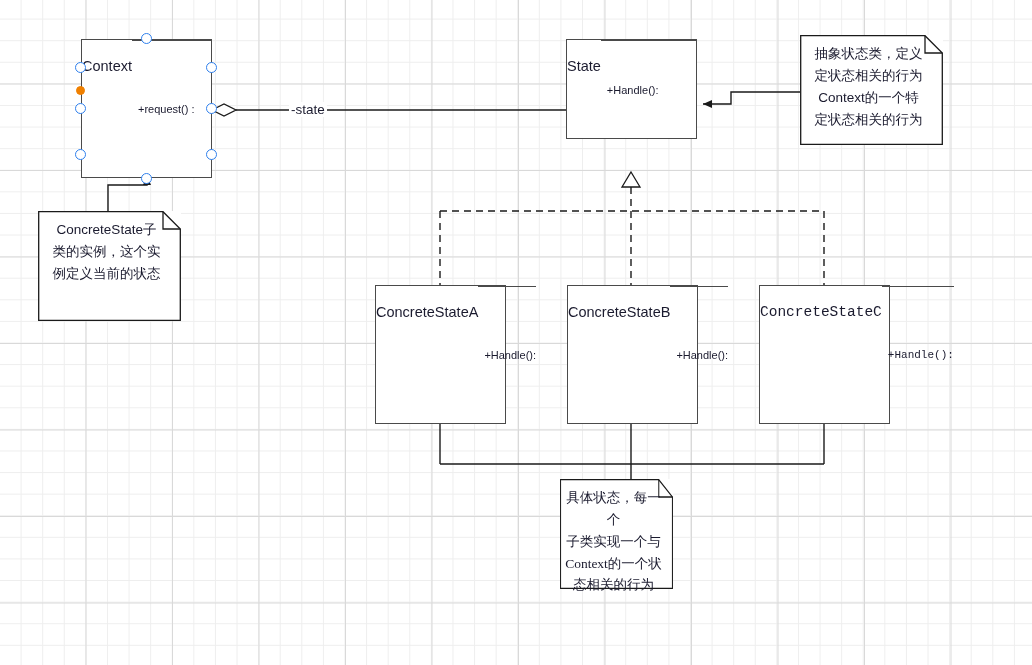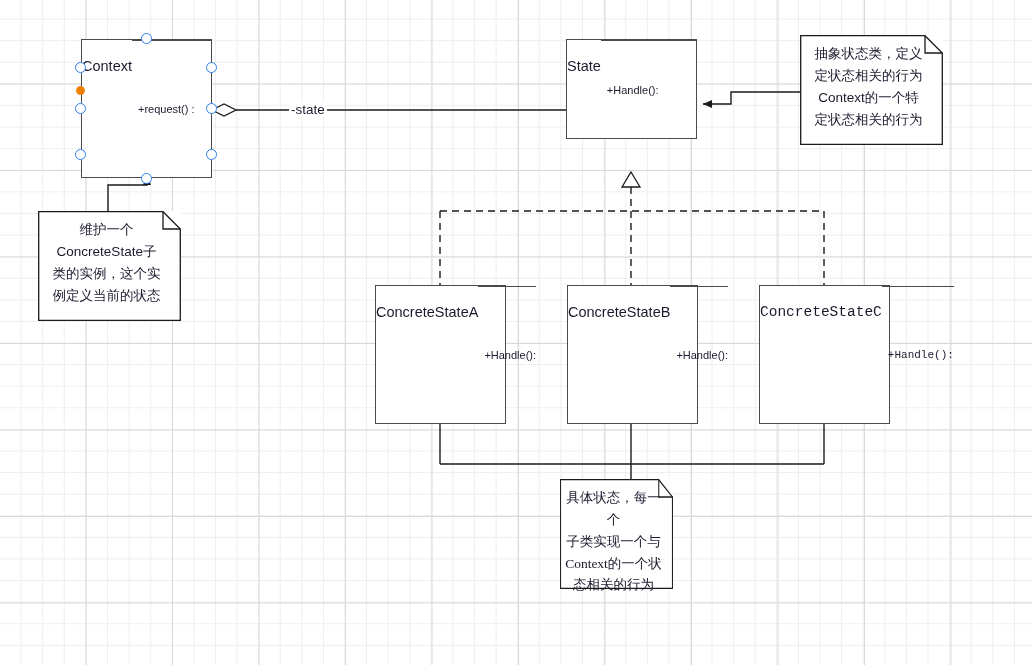--- a/index.html
+++ b/index.html
@@ -203,21 +203,20 @@
     <div class="uml-name" style="height:52px;">ConcreteStateC</div>
     <div class="uml-attrs" style="height:44px;"></div>
     <div class="uml-ops" style="flex:1;">+Handle():</div>
   </div>
 
   <div class="note" style="left:38px; top:211px; width:143px; height:110px;">
     <svg class="note-shape" viewBox="0 0 143 110" preserveAspectRatio="none">
       <path d="M0.7,0.7 L125,0.7 L142.3,18 L142.3,109.3 L0.7,109.3 Z" fill="#ffffff" stroke="#1a1a1a" stroke-width="1.3"></path>
       <path d="M125,0.7 L125,18 L142.3,18" fill="none" stroke="#1a1a1a" stroke-width="1.3"></path>
     </svg>
-    <span class="note-text">维护一个</span>
     <span class="note-text">ConcreteState子</span>
     <span class="note-text">类的实例，这个实</span>
     <span class="note-text">例定义当前的状态</span>
   </div>
 
   <div class="note" style="left:800px; top:35px; width:143px; height:110px;">
     <svg class="note-shape" viewBox="0 0 143 110" preserveAspectRatio="none">
       <path d="M0.7,0.7 L125,0.7 L142.3,18 L142.3,109.3 L0.7,109.3 Z" fill="#ffffff" stroke="#1a1a1a" stroke-width="1.3"></path>
       <path d="M125,0.7 L125,18 L142.3,18" fill="none" stroke="#1a1a1a" stroke-width="1.3"></path>
     </svg>

